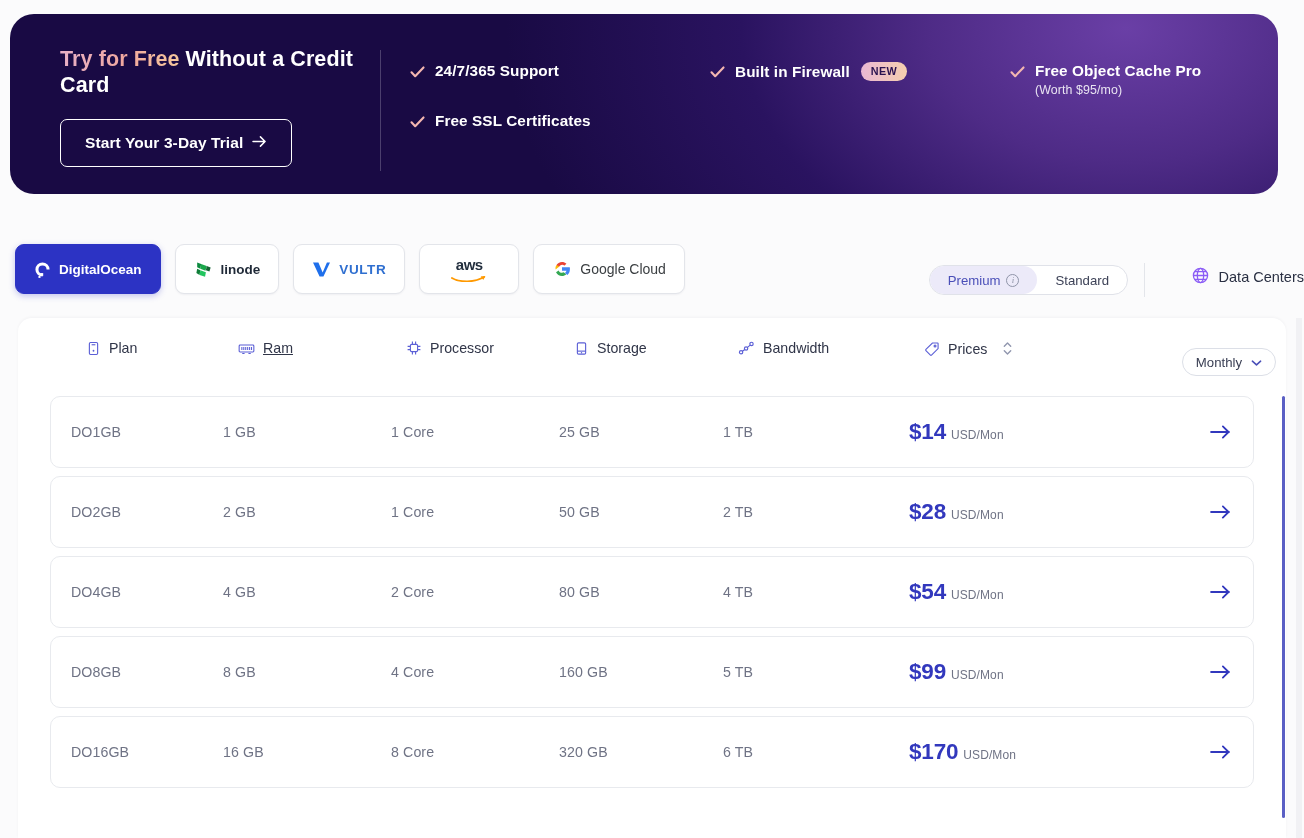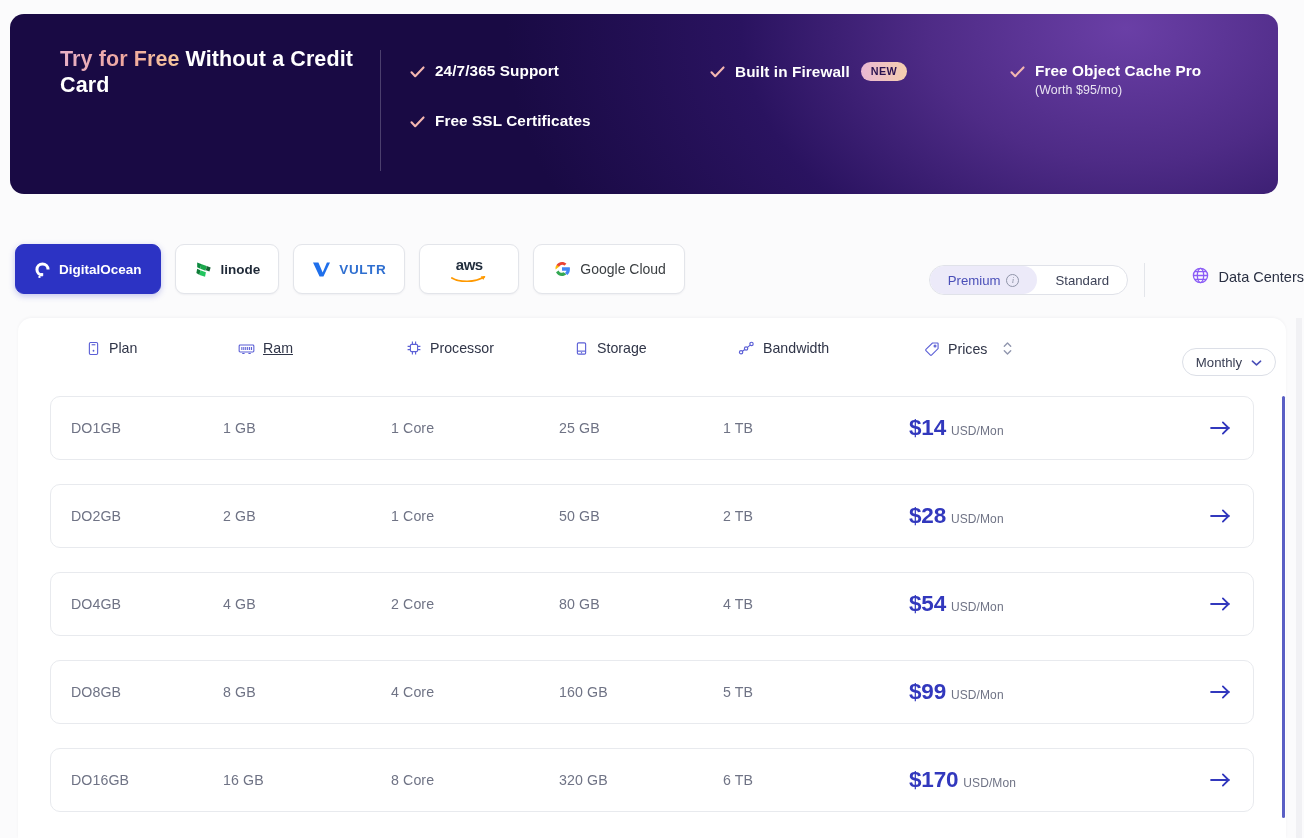--- a/index.html
+++ b/index.html
@@ -8,21 +8,21 @@
     background: #fbfbfc;
     font-family: "Liberation Sans", sans-serif;
     overflow: hidden;
   }
 
   
   .promo-banner {
     position: absolute;
     left: 10px; top: 14px;
     width: 1268px; height: 180px;
-    border-radius: 14px;
+    border-radius: 24px;
     background:
       radial-gradient(ellipse 620px 420px at 88% 8%, #6a3fa6 0%, #4e2b86 32%, #2a1360 62%, #190a44 100%),
       linear-gradient(90deg, #170a42 0%, #1b0b49 45%, #3a1d70 100%);
     overflow: hidden;
     padding-left: 36px;
   }
   .promo-left {
     position: absolute; left: 50px; top: 32px; width: 320px;
   }
   .promo-title {
@@ -163,25 +163,25 @@
     height: 28px; padding: 0 13px;
     border: 1px solid #dcdfe7; border-radius: 999px;
     background: #fff; cursor: pointer;
     font-size: 13.2px; color: #383d52;
   }
 
   
   .rows { position: absolute; left: 32px; top: 78px; width: 1204px; }
   .row {
     position: relative;
-    height: 64px;
+    height: 72px;
     border: 1px solid #e8eaee;
     border-radius: 10px;
     background: #ffffff;
-    margin-bottom: 24px;
+    margin-bottom: 8px;
     display: flex; align-items: center;
     cursor: pointer;
   }
   .cell { position: absolute; font-size: 14.2px; color: #6f7385; letter-spacing: .1px; }
   .cell.price { color: #3238bd; }
   .price .amt { font-size: 22.5px; font-weight: bold; letter-spacing: -.2px; }
   .price .unit { font-size: 12px; color: #6f7385; margin-left: 5px; font-weight: normal; }
   .row-arrow {
     position: absolute; right: 22px; top: 50%; transform: translateY(-50%);
     color: #3238bd; display: inline-flex;
@@ -215,20 +215,28 @@
   }
 </style>
 </head>
 <body>
 
 <div class="promo-banner">
 
   <div class="promo-left">
     <div class="promo-title">
       <span class="grad">Try for Free</span><span> Without a Credit Card</span>
+    </div>
+    <div class="promo-cta">
+      <span>Start Your 3-Day Trial</span>
+      <span>
+        <svg width="15" height="13" viewBox="0 0 16 14" fill="none">
+            <path d="M1 7h13M9 2l5 5-5 5" stroke="#fff" stroke-width="1.6" stroke-linecap="round" stroke-linejoin="round"></path>
+          </svg>
+      </span>
     </div>
   </div>
 
   <div class="promo-divider"></div>
 
   <div class="promo-feats">
 
     <div class="feat">
       <span class="check">
         <svg width="15" height="12" viewBox="0 0 16 13" fill="none">

